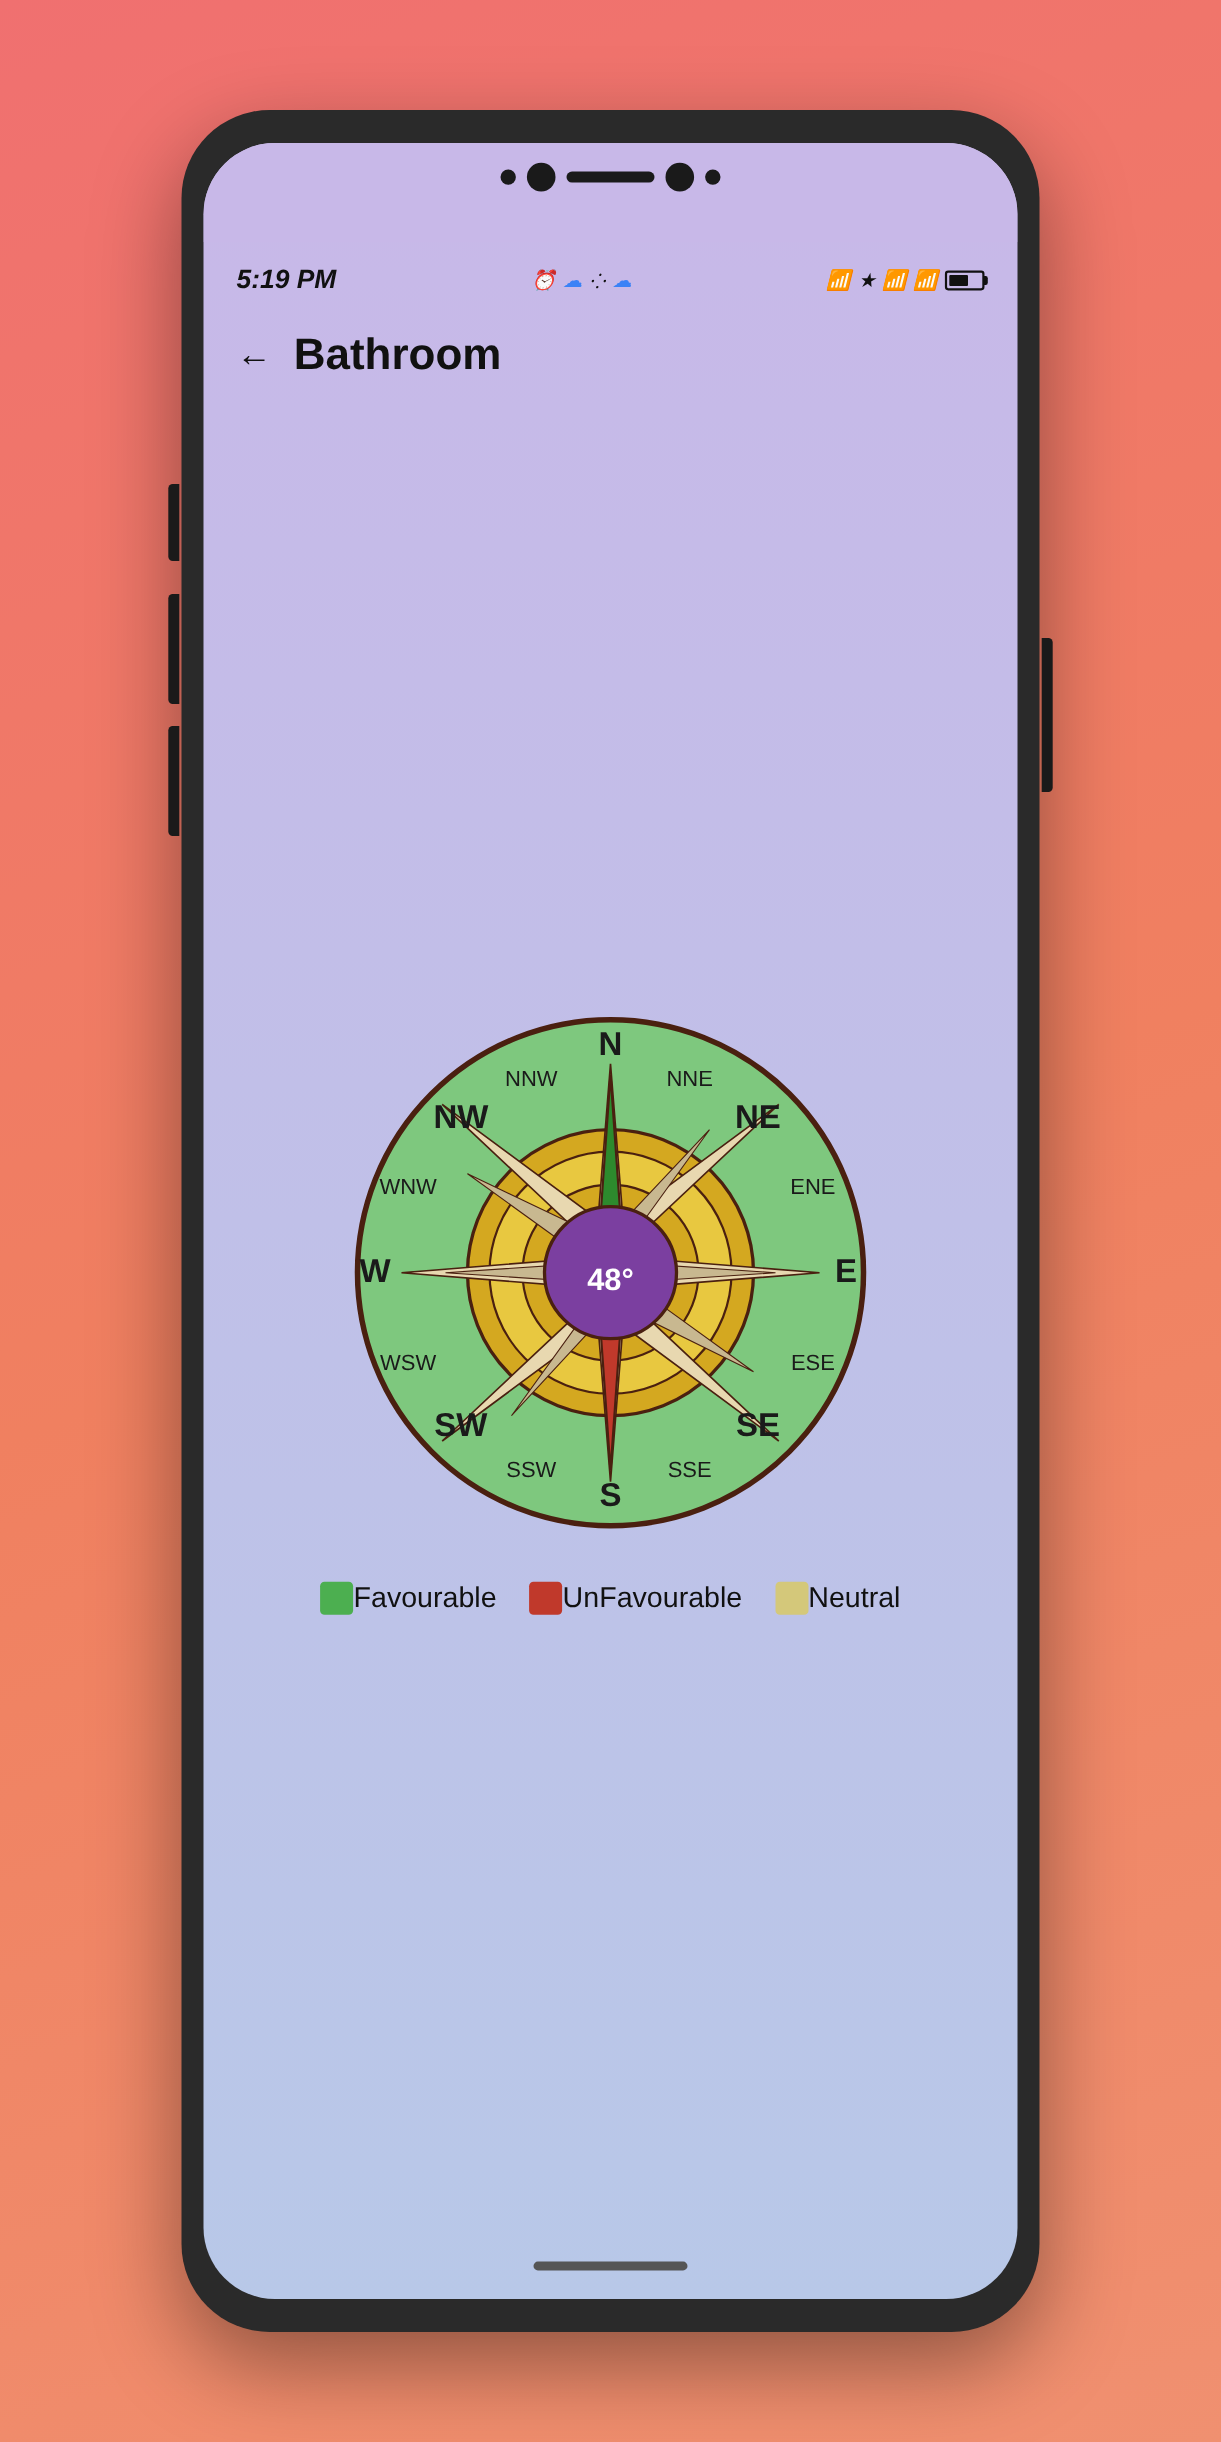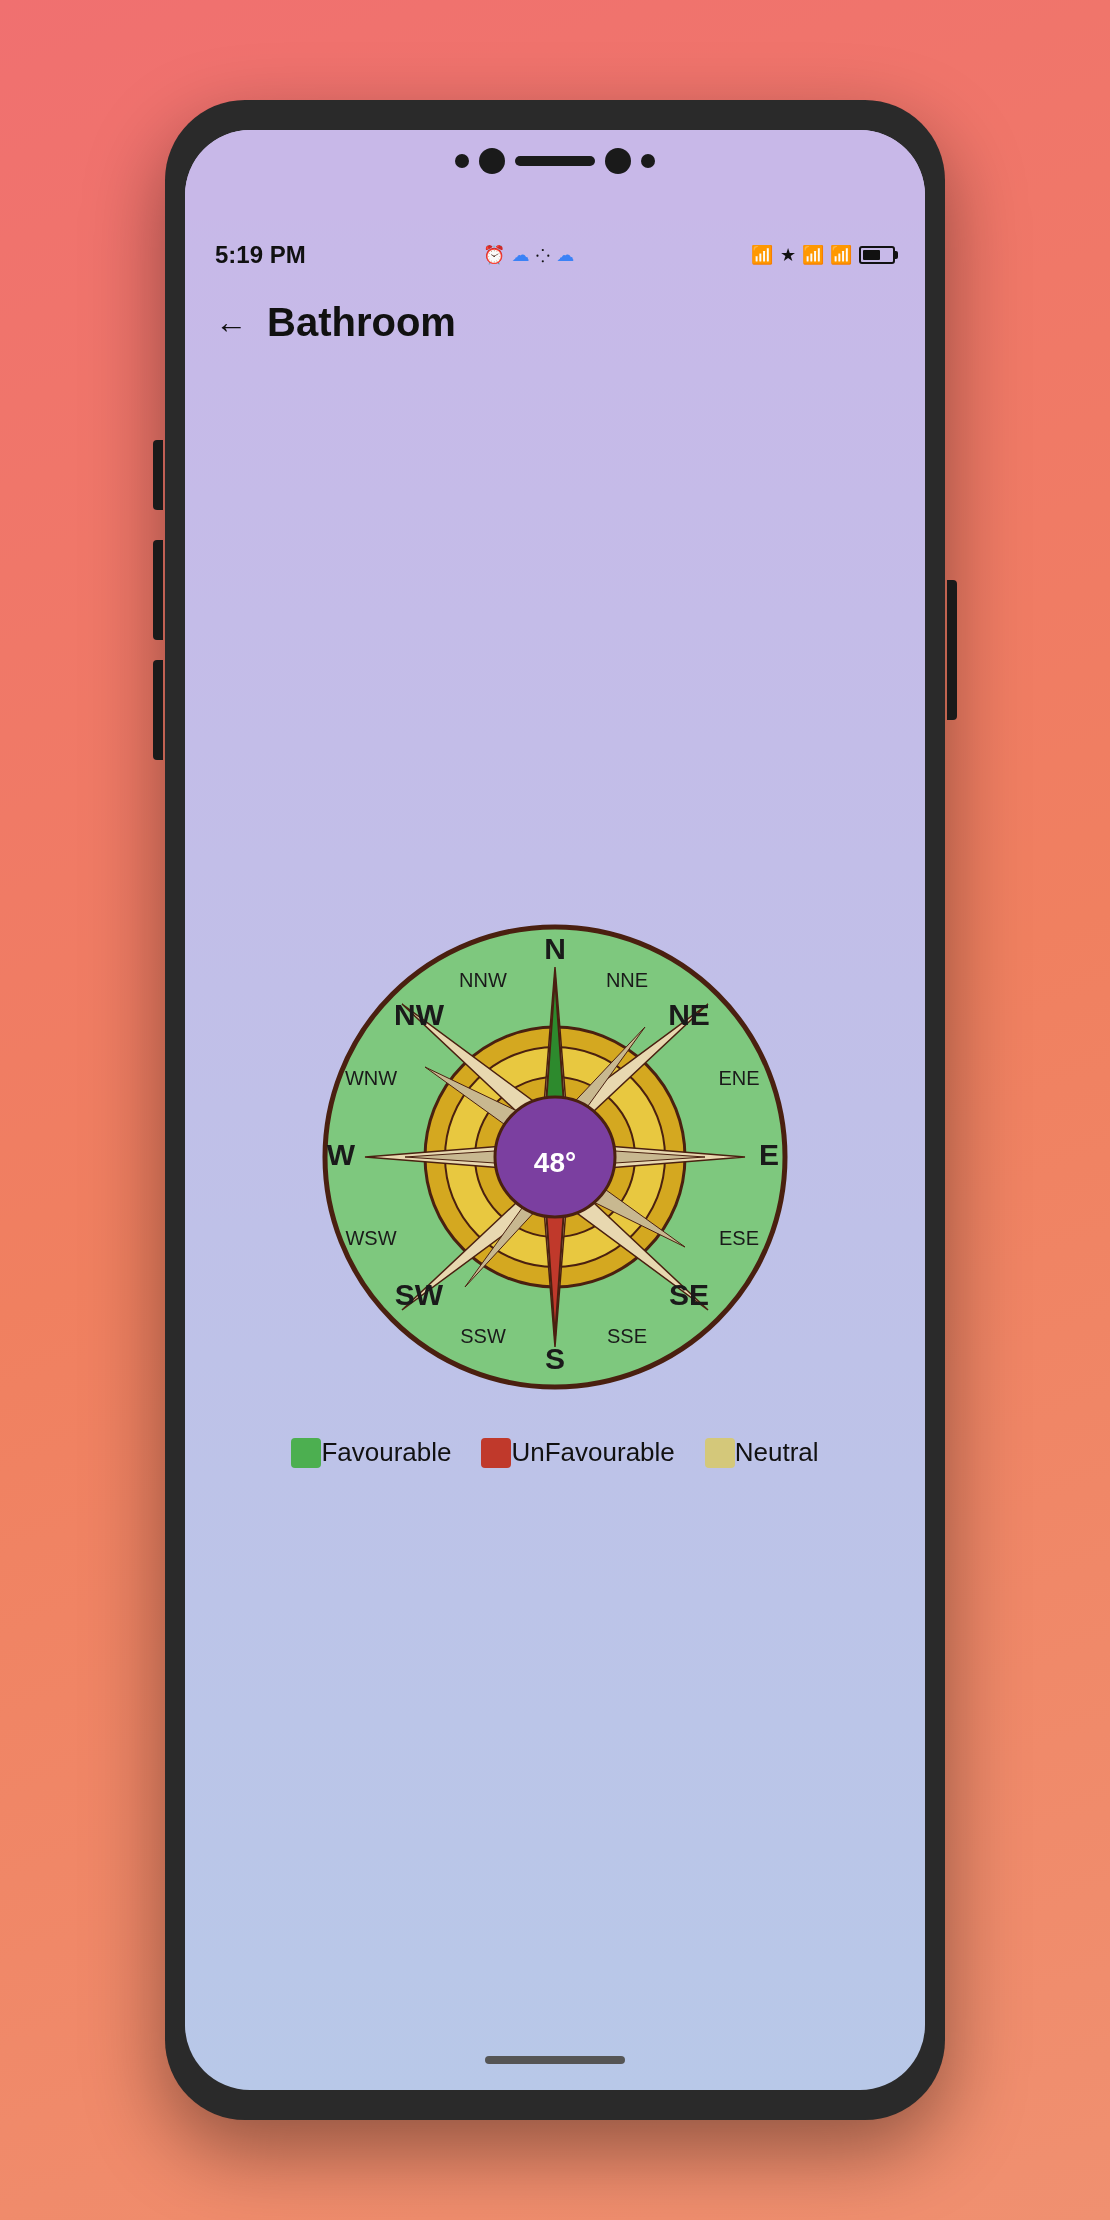--- a/index.html
+++ b/index.html
@@ -107,20 +107,21 @@
       border-radius: 5px;
     }
     .status-bar {
       width: 100%;
       display: flex;
       align-items: center;
       justify-content: space-between;
       padding: 0 30px;
       height: 50px;
       margin-top: 10px;
+      font-style: italic;
     }
     .status-time {
       font-size: 24px;
       font-weight: 600;
       color: #111;
     }
     .status-icons {
       display: flex;
       align-items: center;
       gap: 6px;

